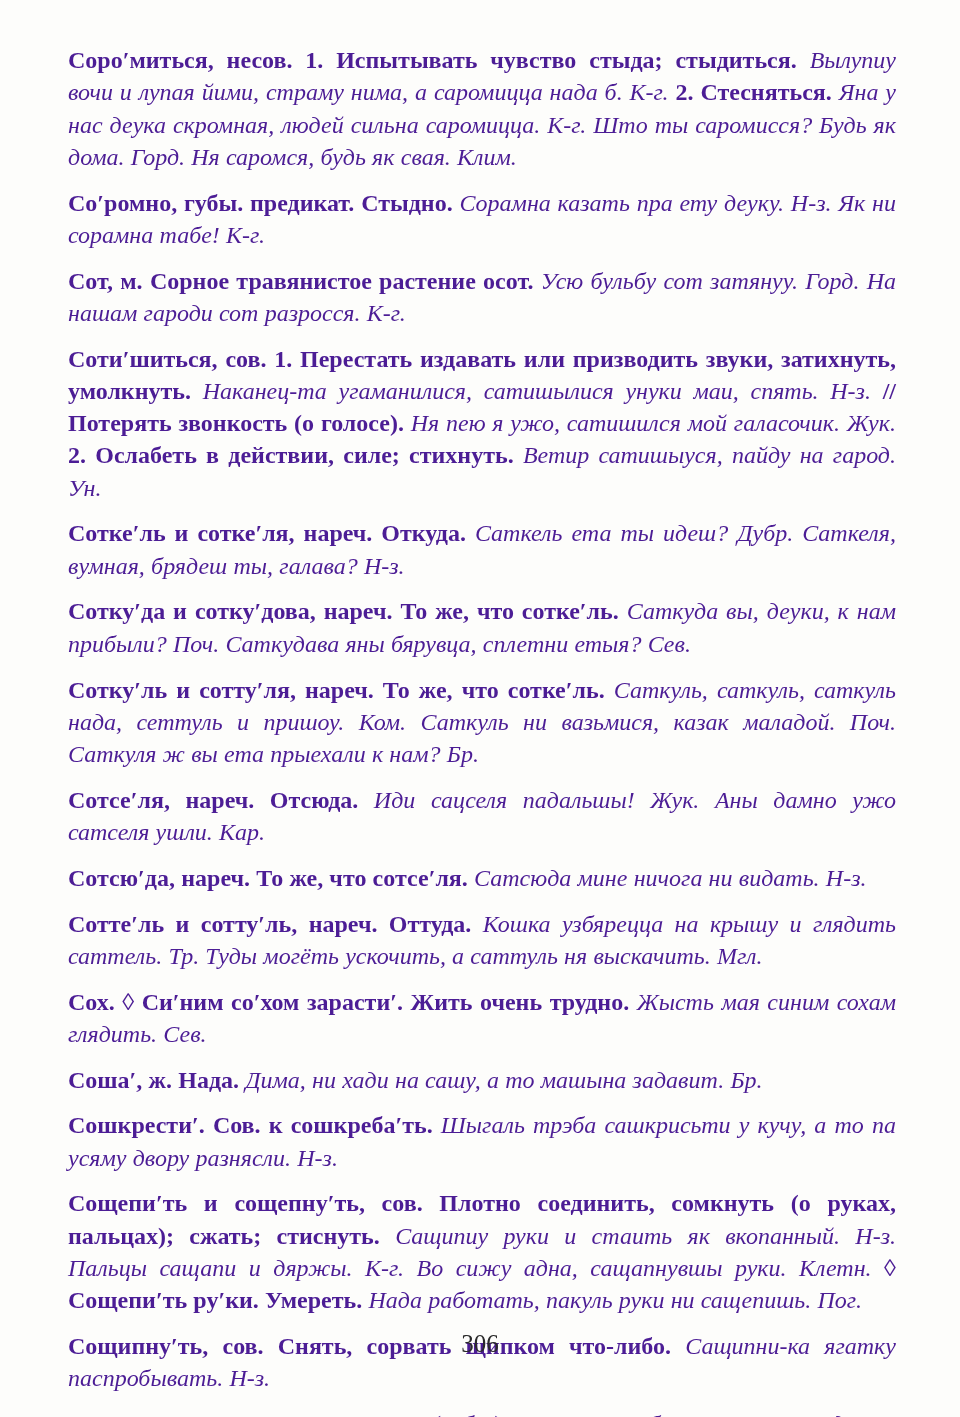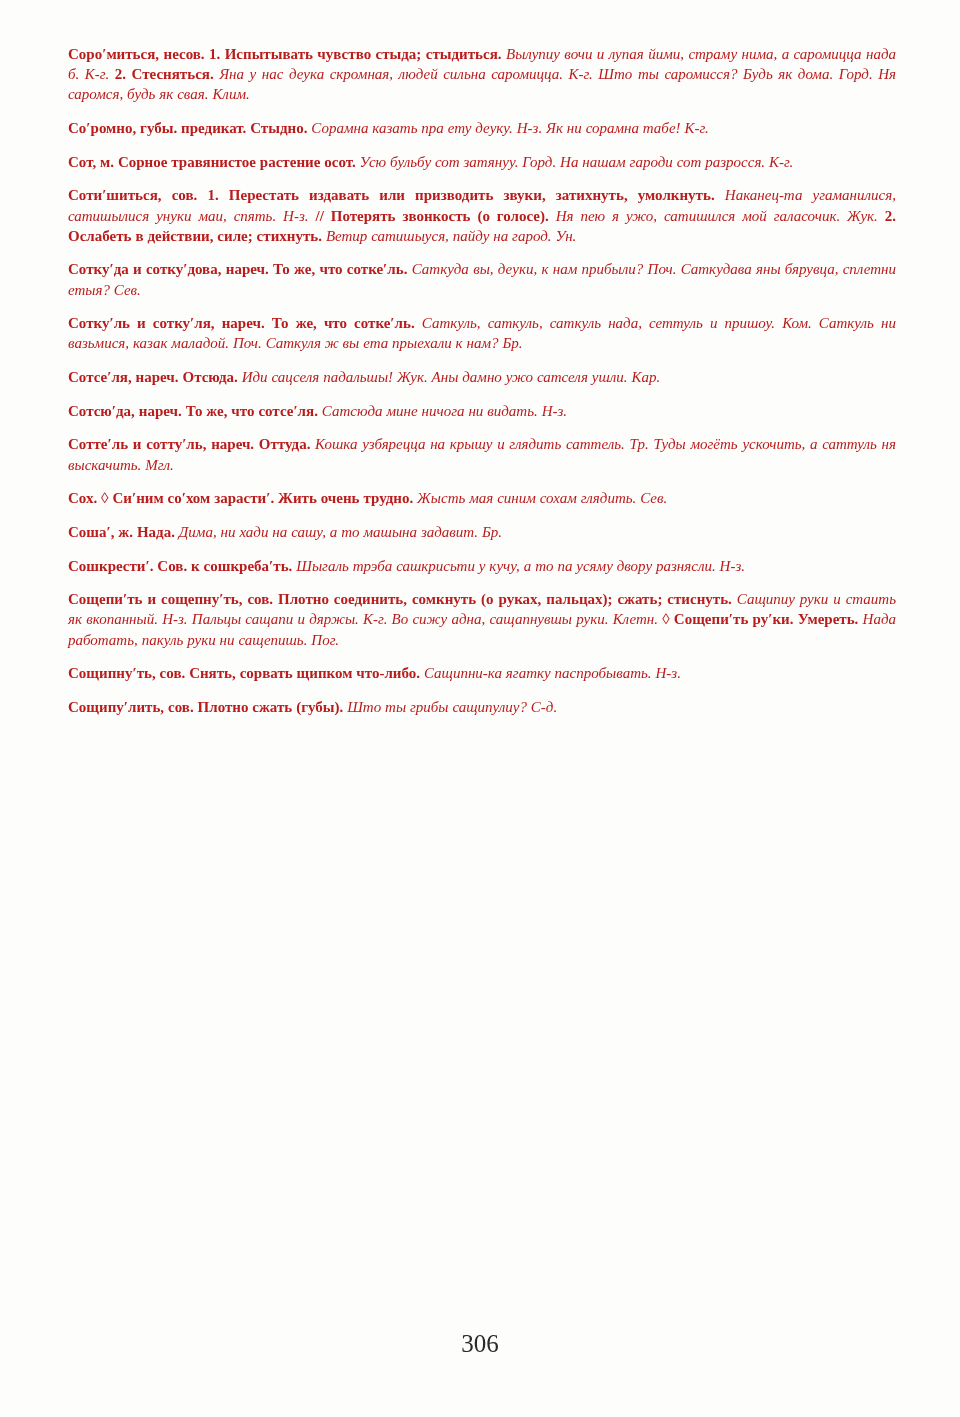--- a/index.html
+++ b/index.html
@@ -18,25 +18,25 @@
     box-sizing: border-box;
     overflow: hidden;
   }
   .page-inner {
     position: absolute;
     left: 68px;
     top: 44px;
     width: 828px;
   }
   .entry {
-    font-size: 15px;
+    font-size: 24px;
     line-height: 1.345;
     text-align: justify;
     text-justify: inter-word;
-    color: #b91c1c;
+    color: #4c1d95;
     margin: 0 0 13.5px 0;
     hyphens: manual;
     word-spacing: 0.01em;
   }
   .entry:last-of-type {
     margin-bottom: 0;
   }
   
   .hw {
     font-weight: bold;
@@ -64,22 +64,23 @@
 </style>
 </head>
 <body>
 
 <div class="page">
   <div class="page-inner" id="entries-container">
   <p class="entry"><span class="hw">Соро′миться, несов. 1. Испытывать чувство стыда; стыдиться.</span><span class="ex"> Вылупиу вочи и лупая йими, страму нима, а саромицца нада б. К-г.</span><span class="hw"> 2. Стесняться.</span><span class="ex"> Яна у нас деука скромная, людей сильна саромицца. К-г. Што ты саромисся? Будь як дома. Горд.  Ня саромся, будь як свая. Клим.</span></p>
       <p class="entry"><span class="hw">Со′ромно, губы. предикат. Стыдно.</span><span class="ex"> Сорамна казать пра ету деуку. Н-з. Як ни сорамна табе! К-г.</span></p>
       <p class="entry"><span class="hw">Сот, м. Сорное травянистое растение осот.</span><span class="ex"> Усю бульбу сот затянуу. Горд.  На нашам гароди сот разросся. К-г.</span></p>
       <p class="entry"><span class="hw">Соти′шиться, сов. 1. Перестать издавать или призводить звуки, затихнуть, умолкнуть.</span><span class="ex"> Наканец-та угаманилися, сатишылися унуки маи, спять. Н-з.</span><span class="hw"> // Потерять звонкость (о голосе).</span><span class="ex"> Ня пею я ужо, сатишился мой галасочик. Жук.</span><span class="hw"> 2. Ослабеть в действии, силе; стихнуть.</span><span class="ex"> Ветир сатишыуся, пайду на гарод. Ун.</span></p>
+      <p class="entry"><span class="hw">Сотке′ль и сотке′ля, нареч. Откуда.</span><span class="ex"> Саткель ета ты идеш? Дубр.  Саткеля, вумная, брядеш ты, галава? Н-з.</span></p>
       <p class="entry"><span class="hw">Сотку′да и сотку′дова, нареч. То же, что сотке′ль.</span><span class="ex"> Саткуда вы, деуки, к нам прибыли? Поч.  Саткудава яны бярувца, сплетни етыя? Сев.</span></p>
-      <p class="entry"><span class="hw">Сотку′ль и сотку′ля, нареч. То же, что сотке′ль.</span><span class="ex"> Саткуль, саткуль, саткуль нада, сеттуль и пришоу. Ком.  Саткуль ни вазьмися, казак маладой. Поч.  Саткуля ж вы ета прыехали к нам? Бр.</span></p>
+      <p class="entry"><span class="hw">Сотку′ль и сотту′ля, нареч. То же, что сотке′ль.</span><span class="ex"> Саткуль, саткуль, саткуль нада, сеттуль и пришоу. Ком.  Саткуль ни вазьмися, казак маладой. Поч.  Саткуля ж вы ета прыехали к нам? Бр.</span></p>
       <p class="entry"><span class="hw">Сотсе′ля, нареч. Отсюда.</span><span class="ex"> Иди сацселя падальшы! Жук. Аны дамно ужо сатселя ушли. Кар.</span></p>
       <p class="entry"><span class="hw">Сотсю′да, нареч. То же, что сотсе′ля.</span><span class="ex"> Сатсюда мине ничога ни видать. Н-з.</span></p>
       <p class="entry"><span class="hw">Сотте′ль и сотту′ль, нареч. Оттуда.</span><span class="ex"> Кошка узбярецца на крышу и глядить саттель. Тр.  Туды могёть ускочить, а саттуль ня выскачить. Мгл.</span></p>
       <p class="entry"><span class="hw">Сох.</span><span class="lozenge"> ◊ </span><span class="hw">Си′ним со′хом зарасти′. Жить очень трудно.</span><span class="ex"> Жысть мая синим сохам глядить. Сев.</span></p>
       <p class="entry"><span class="hw">Соша′, ж. Нада.</span><span class="ex"> Дима, ни хади на сашу, а то машына задавит. Бр.</span></p>
       <p class="entry"><span class="hw">Сошкрести′. Сов. к сошкреба′ть.</span><span class="ex"> Шыгаль трэба сашкрисьти у кучу, а то па усяму двору разнясли. Н-з.</span></p>
       <p class="entry"><span class="hw">Сощепи′ть и сощепну′ть, сов. Плотно соединить, сомкнуть (о руках, пальцах); сжать; стиснуть.</span><span class="ex"> Сащипиу руки и стаить як вкопанный. Н-з. Пальцы сащапи и дяржы. К-г. Во сижу адна, сащапнувшы руки. Клетн.</span><span class="lozenge"> ◊ </span><span class="hw">Сощепи′ть ру′ки. Умереть.</span><span class="ex"> Нада работать, пакуль руки ни сащепишь. Пог.</span></p>
       <p class="entry"><span class="hw">Сощипну′ть, сов. Снять, сорвать щипком что-либо.</span><span class="ex"> Сащипни-ка ягатку паспробывать. Н-з.</span></p>
       <p class="entry"><span class="hw">Сощипу′лить, сов. Плотно сжать (губы).</span><span class="ex"> Што ты грибы сащипулиу? С-д.</span></p>
     </div>

